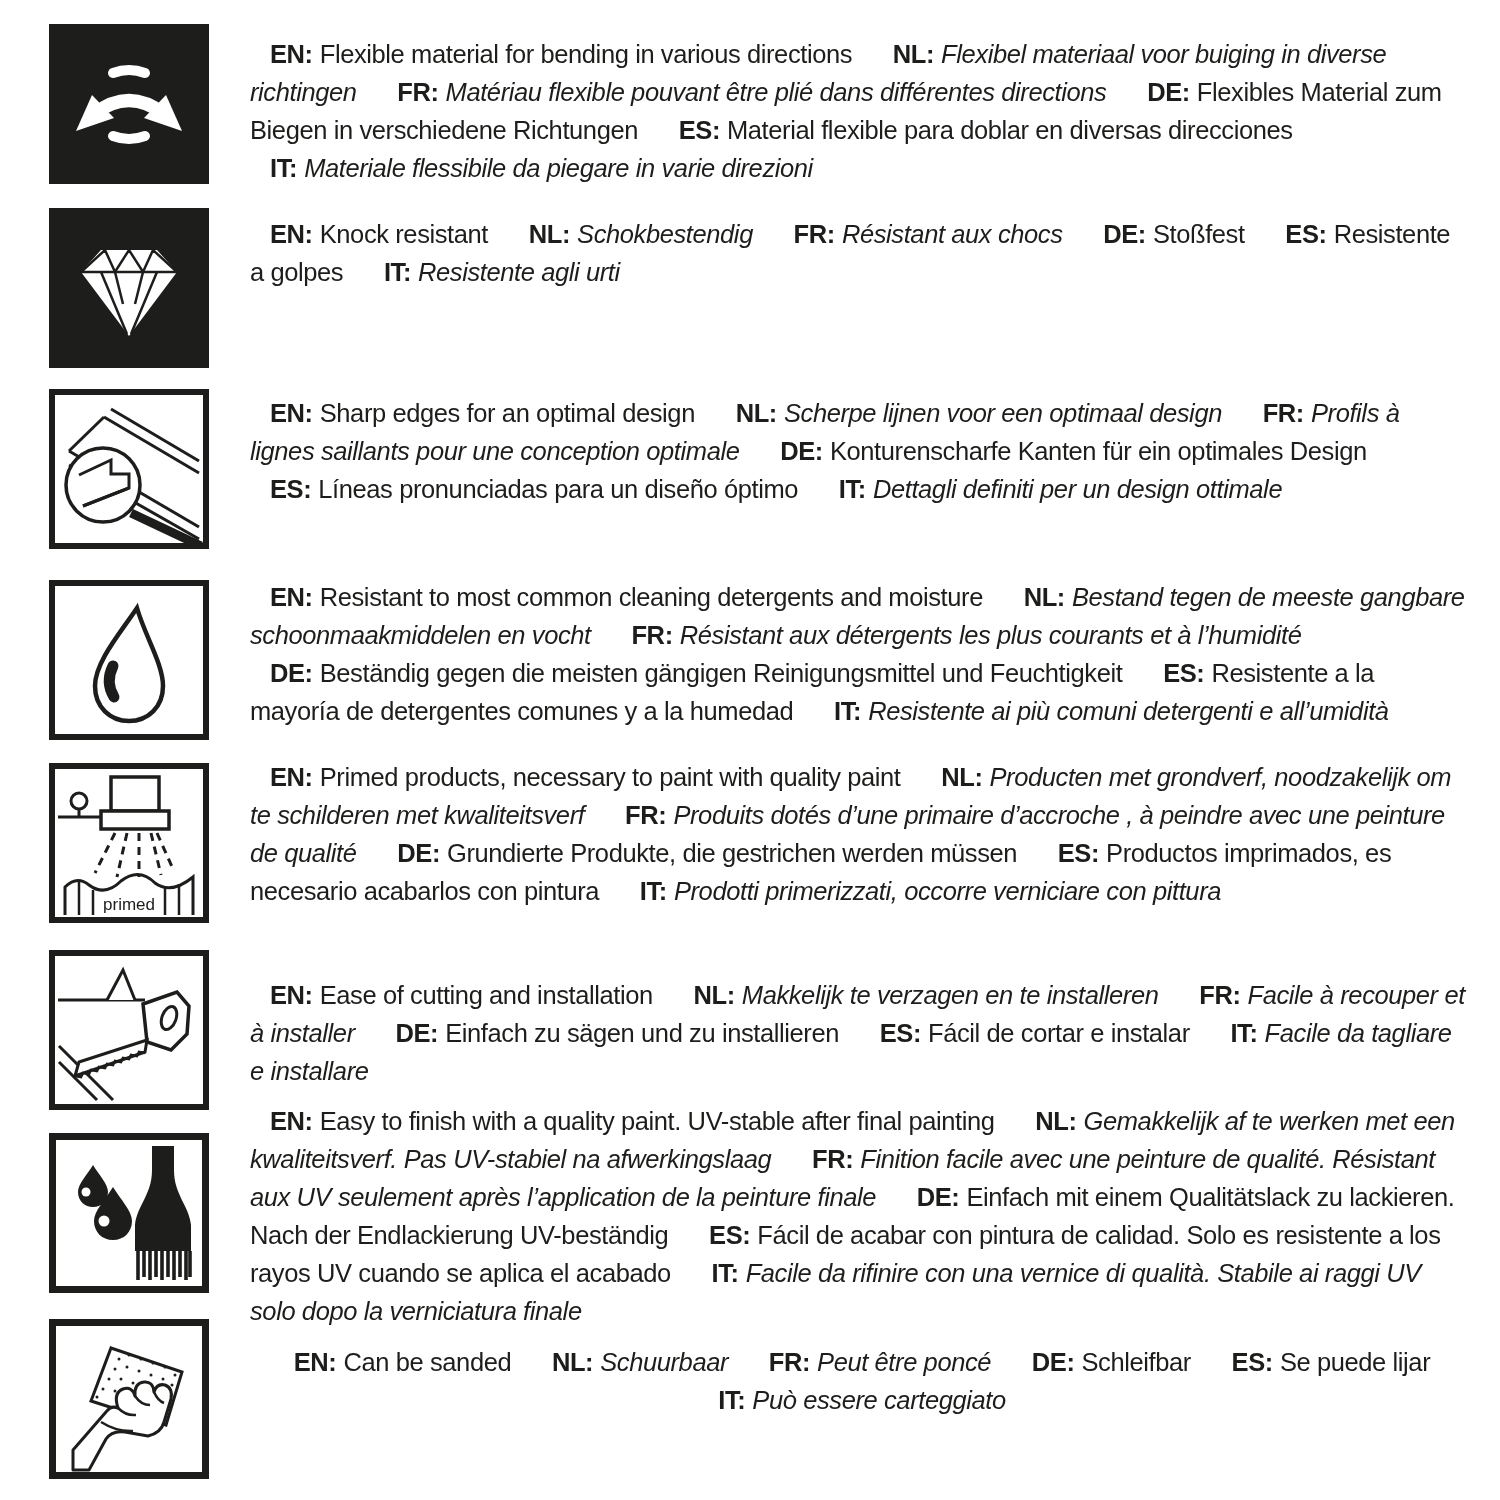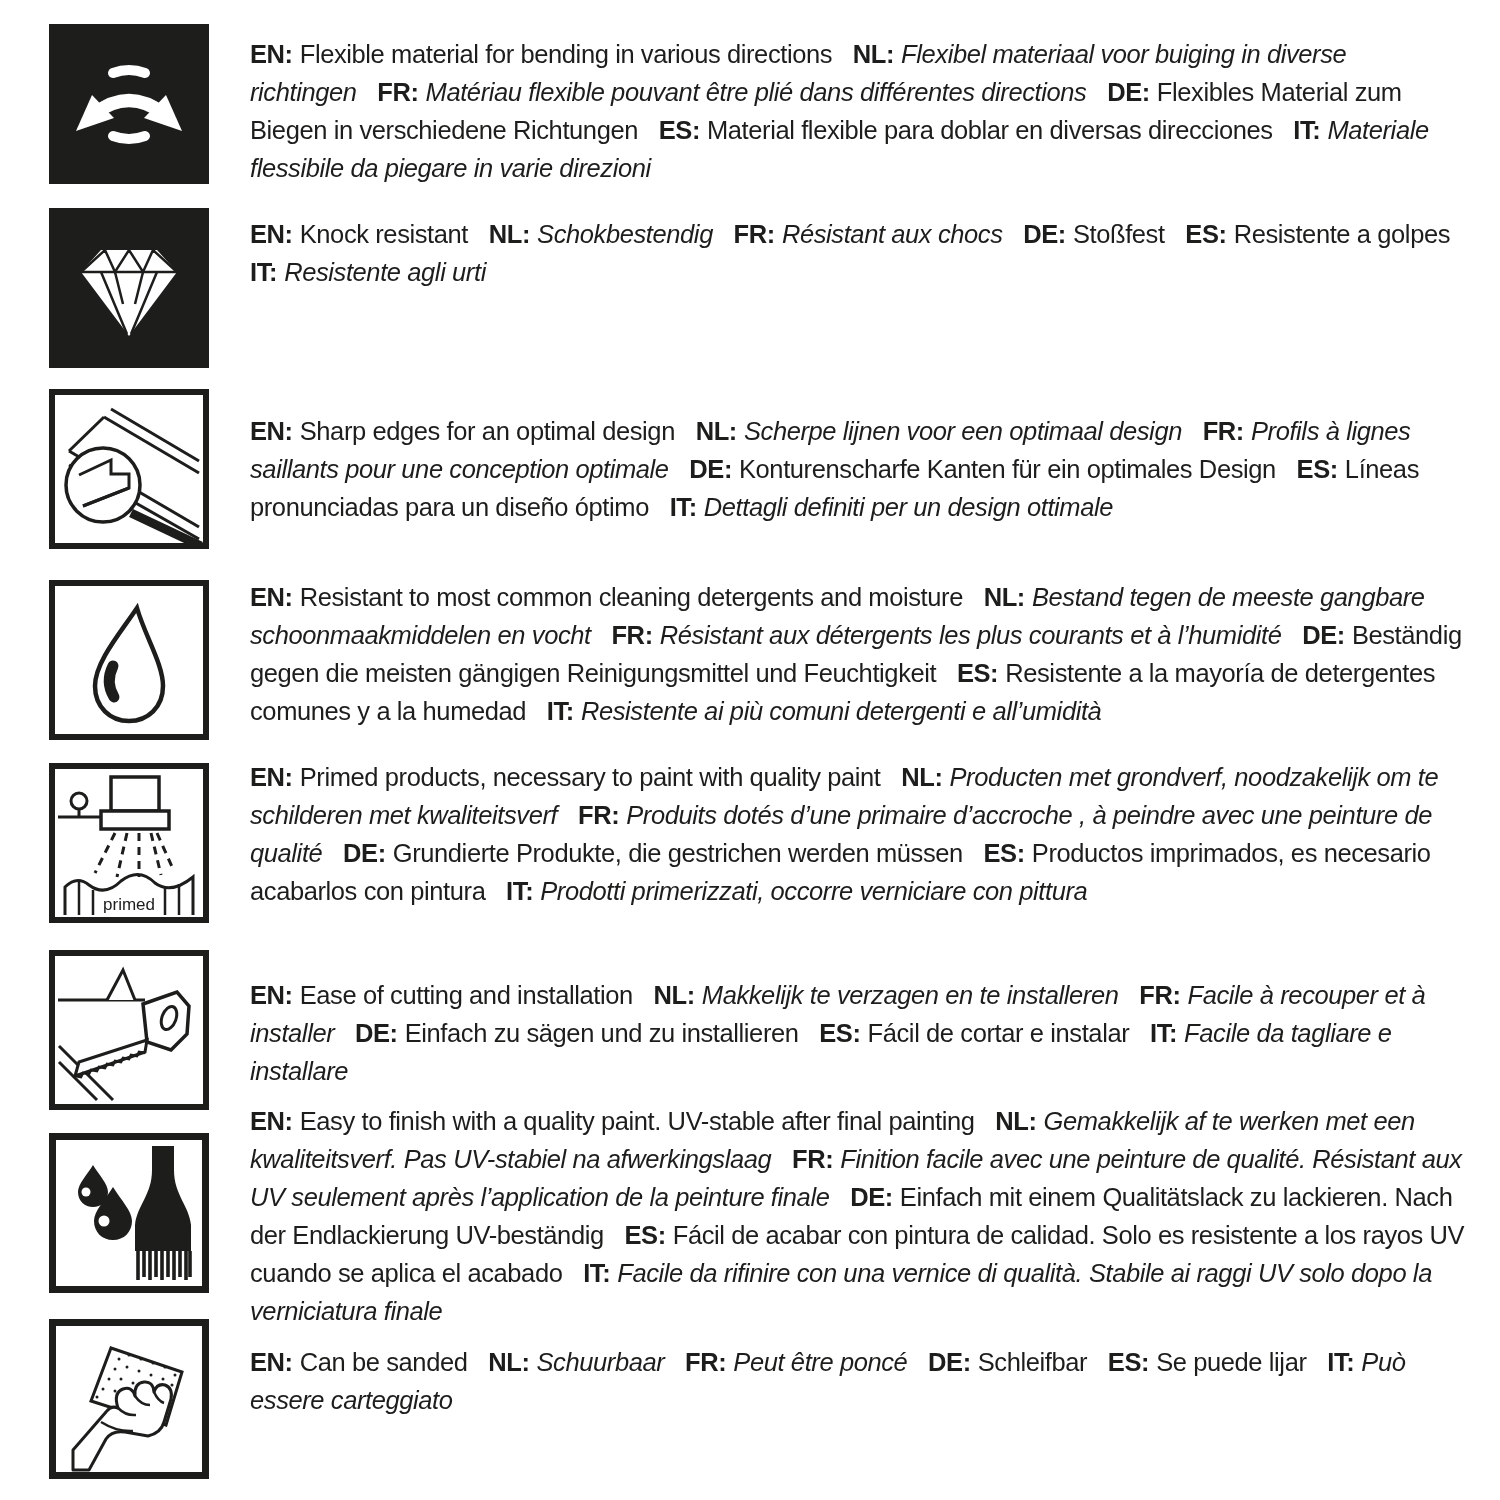--- a/index.html
+++ b/index.html
@@ -3,32 +3,32 @@
 <meta charset="utf-8">
 <style>
   html,body{margin:0;padding:0;background:#ffffff;}
   body{width:1500px;height:1500px;position:relative;overflow:hidden;
        font-family:"Liberation Sans",sans-serif;color:#1d1d1b;}
   .row{position:absolute;left:49px;width:1420px;}
   .icon{position:absolute;left:0;top:0;width:160px;height:156px;}
   .icon svg{display:block;width:160px;height:160px;}
   .text{position:absolute;left:201px;width:1218px;
         font-size:25.5px;line-height:38px;letter-spacing:-0.4px;}
-  .seg{display:inline;margin-right:14px;}
+  .seg{display:inline;margin-right:14px;margin-left:20px;}
   .seg .lab{font-weight:bold;font-style:normal;margin-right:7px;}
   .seg.it .txt{font-style:italic;}
   
   .row:nth-of-type(1){top:24px;}   .row:nth-of-type(1) .text{top:11px;}
   .row:nth-of-type(2){top:208px;}  .row:nth-of-type(2) .text{top:7px;}
-  .row:nth-of-type(3){top:389px;}  .row:nth-of-type(3) .text{top:23px;}
+  .row:nth-of-type(3){top:389px;}  .row:nth-of-type(3) .text{top:5px;}
   .row:nth-of-type(4){top:580px;}  .row:nth-of-type(4) .text{top:-2px;}
   .row:nth-of-type(5){top:763px;}  .row:nth-of-type(5) .text{top:-5px;}
   .row:nth-of-type(6){top:950px;}  .row:nth-of-type(6) .text{top:26px;}
   .row:nth-of-type(7){top:1133px;} .row:nth-of-type(7) .text{top:-31px;}
-  .row:nth-of-type(8){top:1319px;} .row:nth-of-type(8) .text{top:24px;}
+  .row:nth-of-type(8){top:1319px;} .row:nth-of-type(8) .text{top:24px;text-align:center;}
 </style>
 </head>
 <body>
 
 <div id="rows">
   <div class="row">
     <div class="icon">
   <svg viewBox="0 0 160 160">
    <rect width="160" height="160" fill="#1d1d1b"></rect>
    <path d="M64 49 Q80 43 96 49" stroke="#fff" stroke-width="10" fill="none" stroke-linecap="round"></path>

